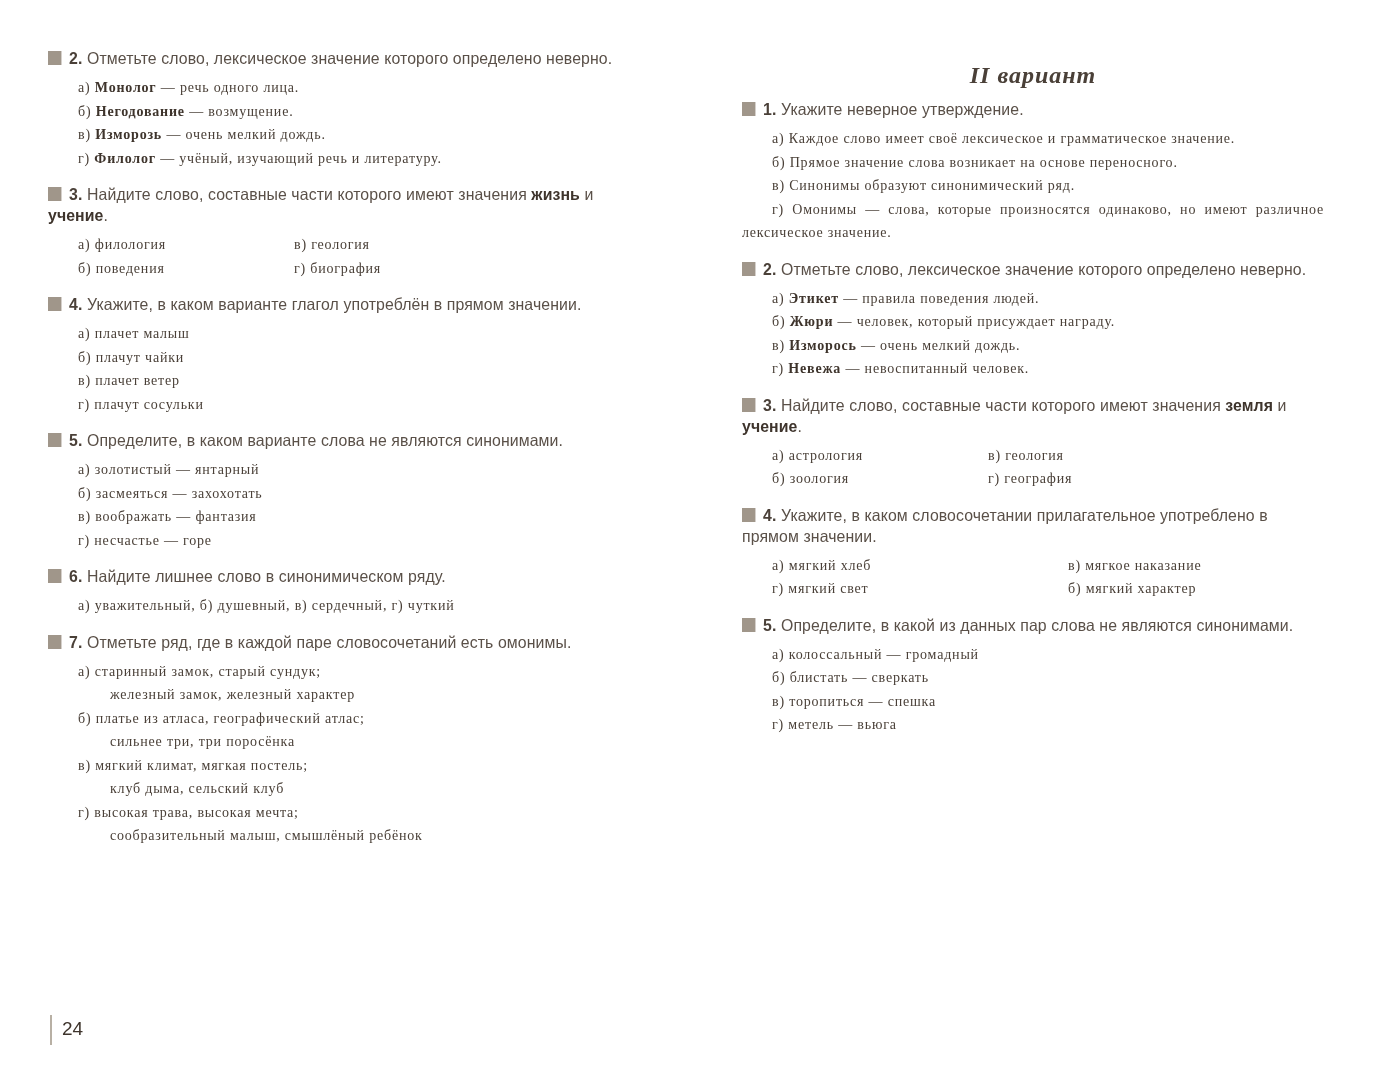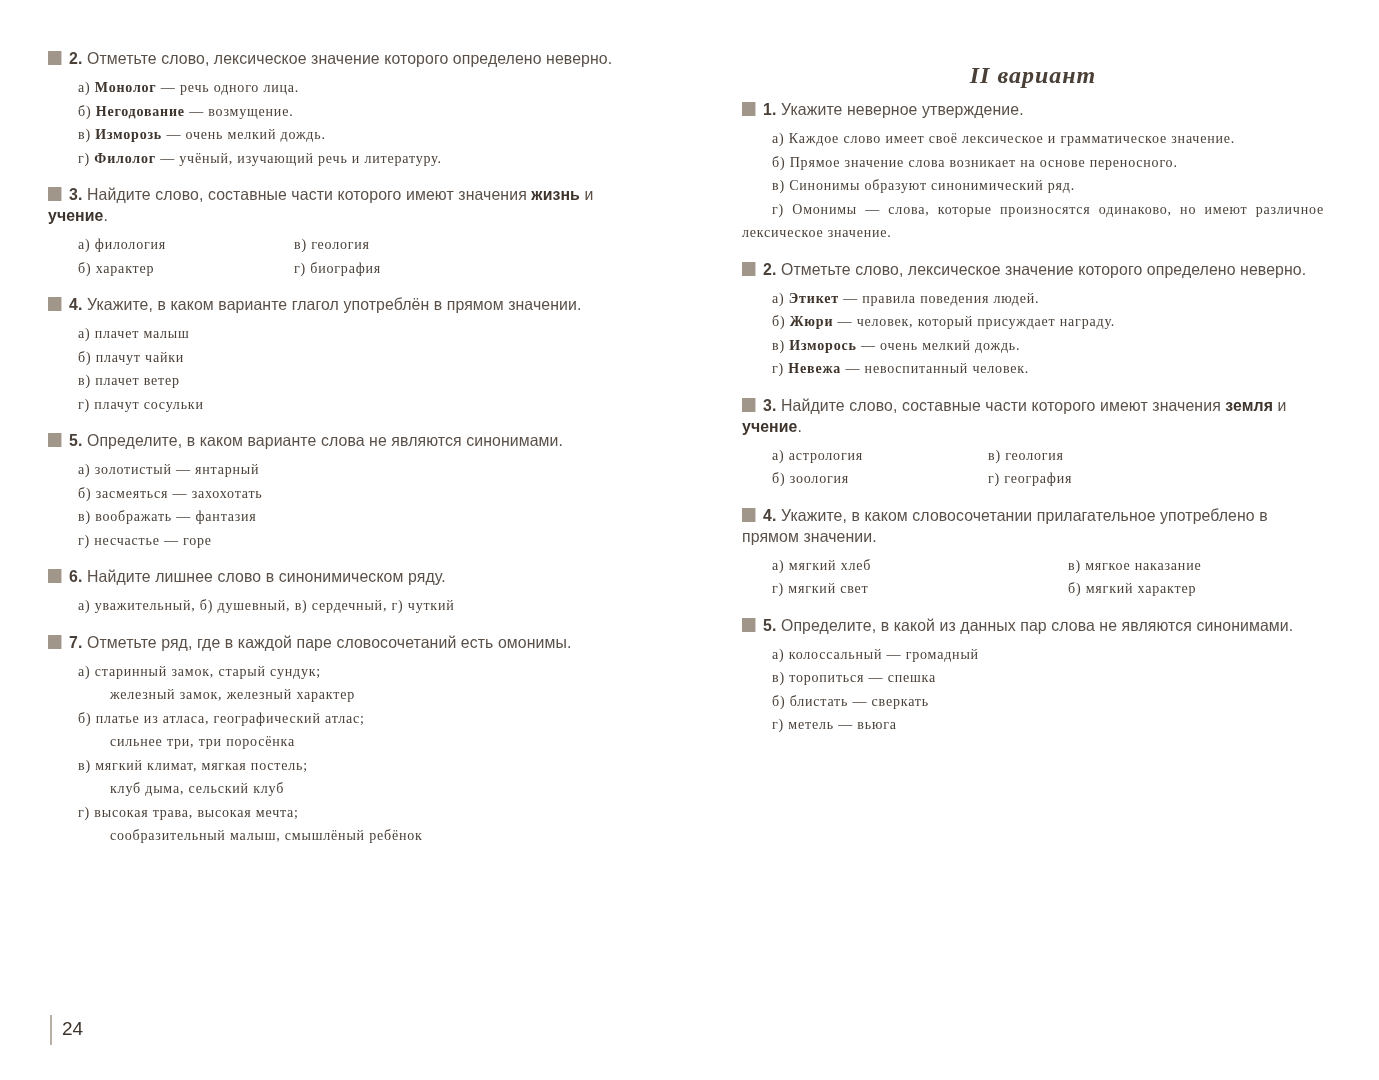--- a/index.html
+++ b/index.html
@@ -66,21 +66,21 @@
       </div>
     </div>
 
     <div class="q">
       <div class="q-head">
         <span class="bullet"></span><span class="qnum">3.</span> <span>Найдите слово, составные части которого имеют значения</span> <span class="kw">жизнь</span> <span>и</span> <span class="kw">учение</span><span>.</span>
       </div>
       <div class="opts grid2">
         <div>а) филология</div>
         <div>в) геология</div>
-        <div>б) характер</div>
+        <div>б) поведения</div>
         <div>г) биография</div>
       </div>
     </div>
 
     <div class="q">
       <div class="q-head">
         <span class="bullet"></span><span class="qnum">4.</span> <span>Укажите, в каком варианте глагол употреблён в прямом значении.</span>
       </div>
       <div class="opts">
         <div class="opt">а) плачет малыш</div>
@@ -180,21 +180,21 @@
         <div>б) мягкий характер</div>
       </div>
     </div>
 
     <div class="q">
       <div class="q-head">
         <span class="bullet"></span><span class="qnum">5.</span> <span>Определите, в какой из данных пар слова не являются синонимами.</span>
       </div>
       <div class="opts">
         <div class="opt">а) колоссальный — громадный</div>
+        <div class="opt">б) блистать — сверкать</div>
         <div class="opt">в) торопиться — спешка</div>
-        <div class="opt">б) блистать — сверкать</div>
         <div class="opt">г) метель — вьюга</div>
       </div>
     </div>
 
   </div>
 
 </div>
 
 </body></html>

